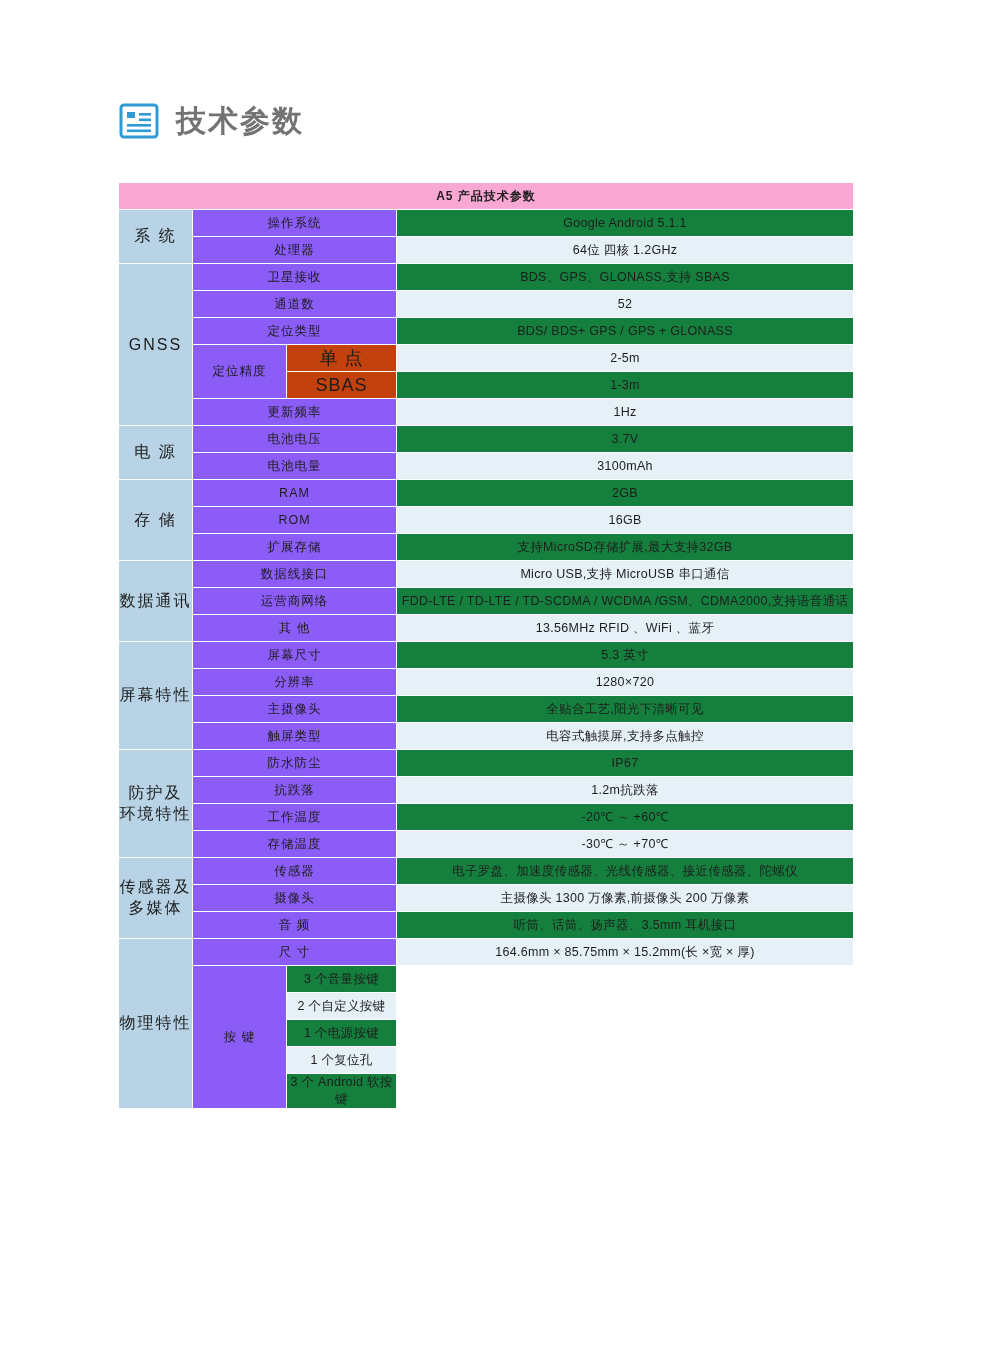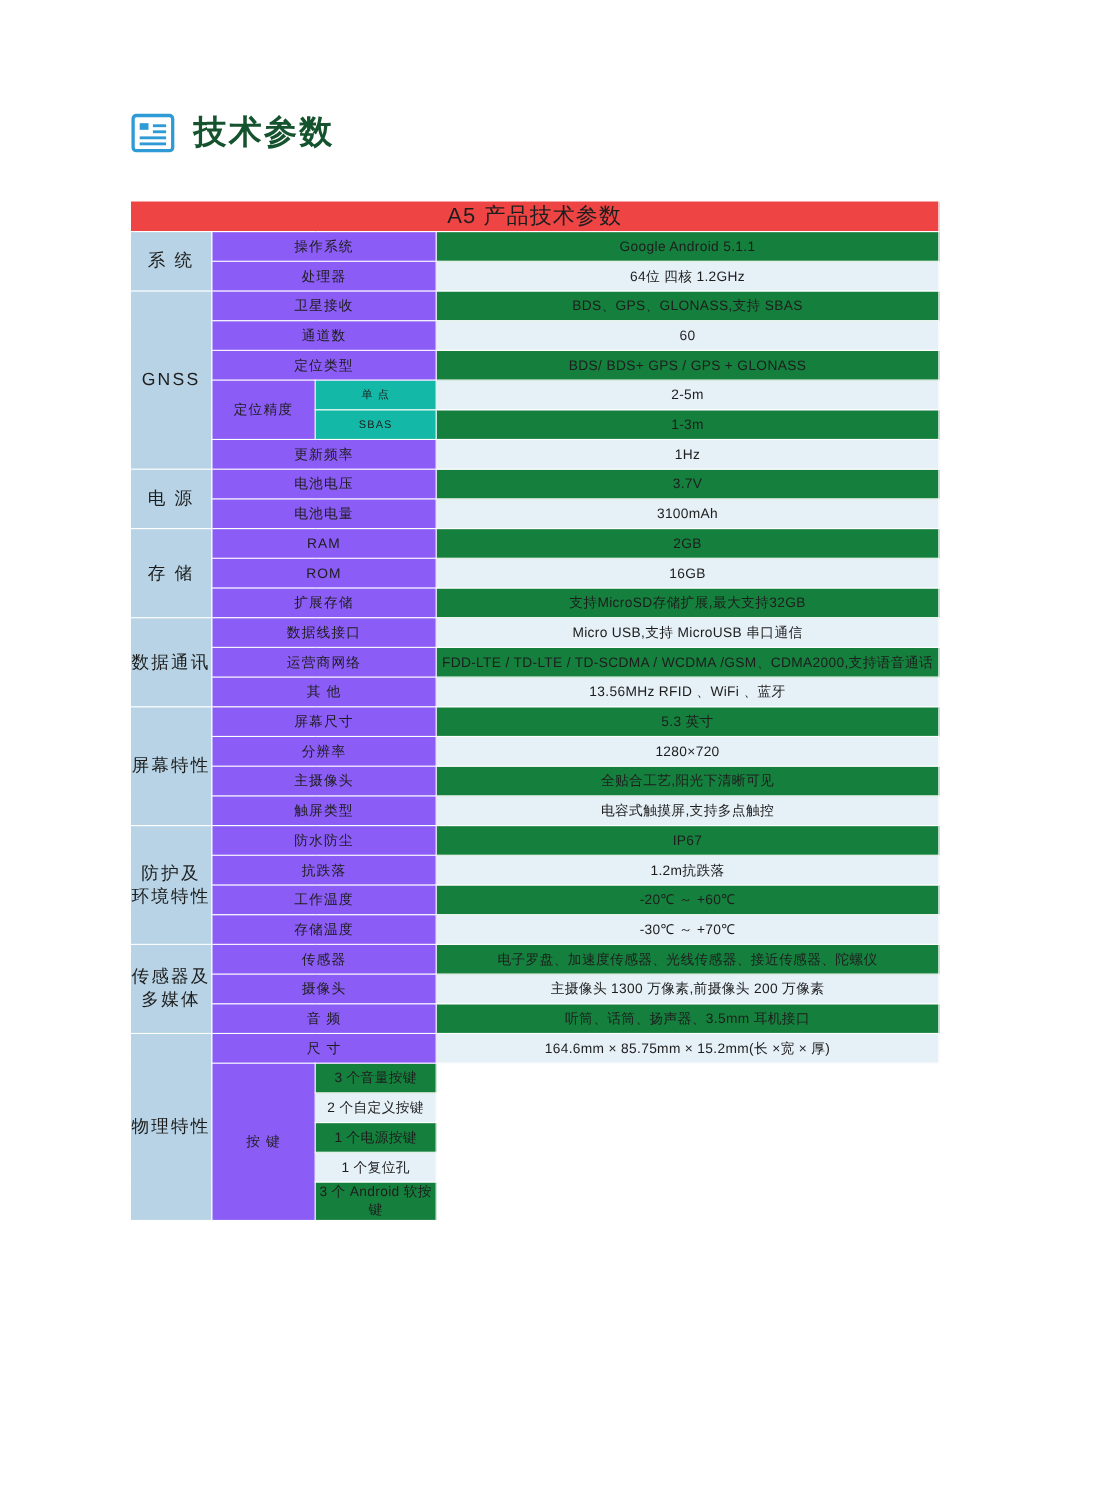--- a/index.html
+++ b/index.html
@@ -32,21 +32,21 @@
   }
   .header-icon {
     width: 42px;
     height: 42px;
     flex: 0 0 42px;
   }
   .header-title {
     font-size: 30px;
     font-weight: bold;
     letter-spacing: 2px;
-    color: #14532d;
+    color: #737373;
     line-height: 1;
   }
 
   
   .spec-table {
     position: absolute;
     left: 118px;
     top: 182px;
     width: 736px;
     border-collapse: collapse;
@@ -55,42 +55,42 @@
   }
   .spec-table td {
     border: 1px solid #ffffff;
     padding: 0;
     height: 26px;
     vertical-align: middle;
     text-align: center;
     color: #1d1d1d;
   }
   .title-cell {
-    background: #ef4444;
-    font-size: 20px;
-    font-weight: normal;
+    background: #f9a8d4;
+    font-size: 12px;
+    font-weight: bold;
     height: 34px;
     letter-spacing: 1px;
     color: #17374d;
   }
   .cat-cell {
     background: #b7d3e5;
     font-size: 16px;
     letter-spacing: 2px;
     color: #16384e;
   }
   .sub-cell {
     background: #8b5cf6;
     font-size: 12.5px;
     letter-spacing: 1px;
     color: #16384e;
   }
   .sub2-cell {
-    background: #14b8a6;
-    font-size: 10px;
+    background: #c2410c;
+    font-size: 18px;
     letter-spacing: 1px;
     color: #16384e;
   }
   .val-cell {
     background: #15803d;
     font-size: 12.5px;
     letter-spacing: 0.3px;
   }
   .val-cell.alt {
     background: #e6f0f7;
@@ -140,21 +140,21 @@
           <td class="sub-cell" colspan="2">处理器</td>
           <td class="val-cell alt" colspan="1">64位  四核  1.2GHz</td>
         </tr>
         <tr>
           <td class="cat-cell" rowspan="6">GNSS</td>
           <td class="sub-cell" colspan="2">卫星接收</td>
           <td class="val-cell" colspan="1">BDS、GPS、GLONASS,支持 SBAS</td>
         </tr>
         <tr>
           <td class="sub-cell" colspan="2">通道数</td>
-          <td class="val-cell alt" colspan="1">60</td>
+          <td class="val-cell alt" colspan="1">52</td>
         </tr>
         <tr>
           <td class="sub-cell" colspan="2">定位类型</td>
           <td class="val-cell" colspan="1">BDS/ BDS+ GPS / GPS + GLONASS</td>
         </tr>
         <tr>
           <td class="sub-cell" rowspan="2">定位精度</td>
           <td class="sub2-cell">单  点</td>
           <td class="val-cell alt">2-5m</td>
         </tr>

